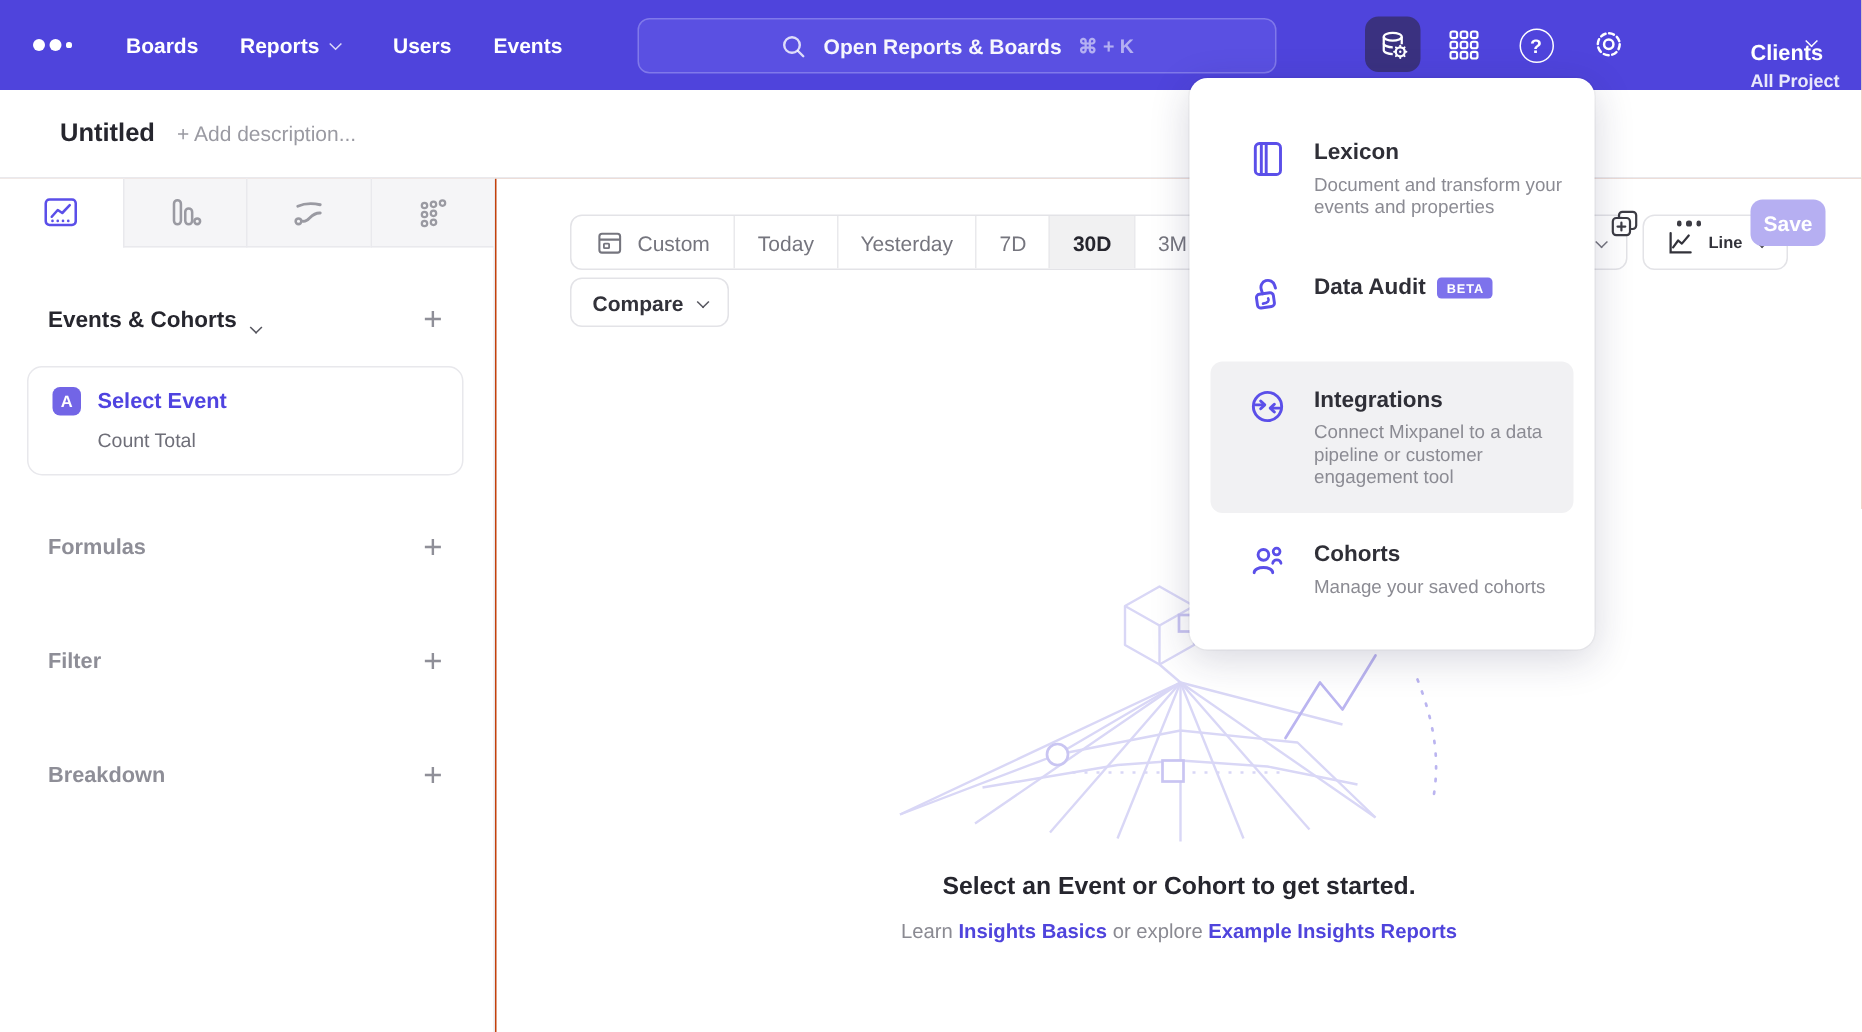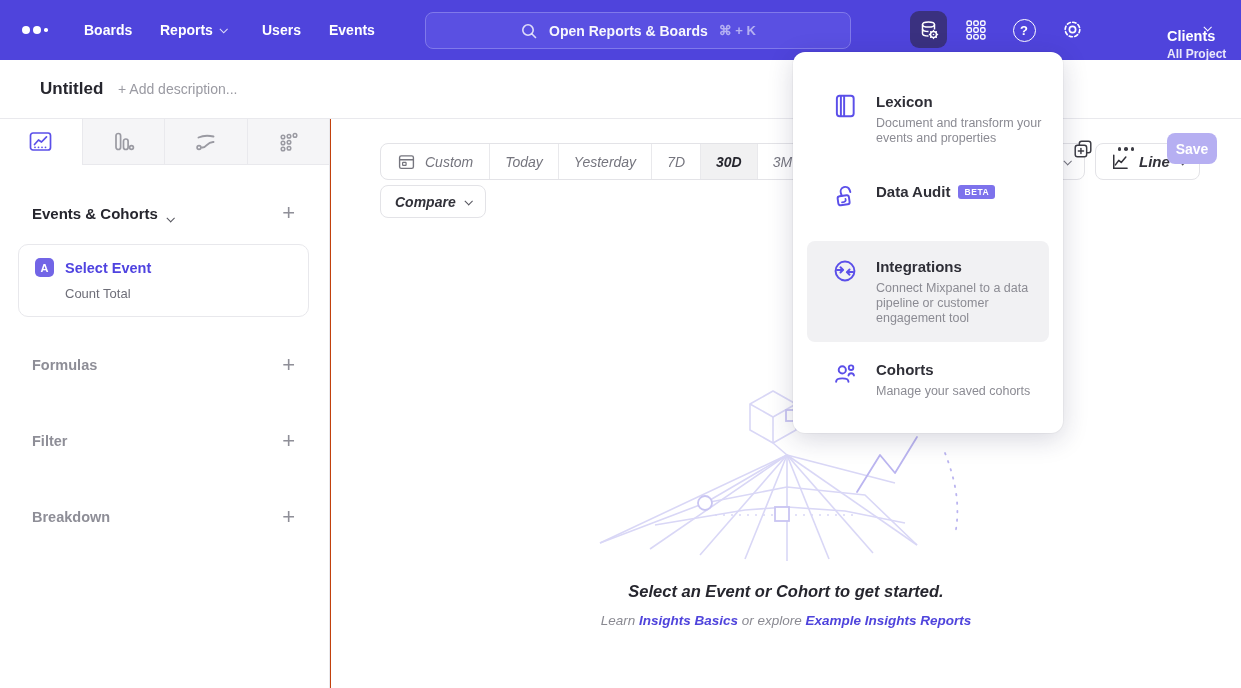--- a/index.html
+++ b/index.html
@@ -74,36 +74,36 @@
   .sel-event { font-size:14.5px; font-weight:600; color:#4f43e0; }
   .count-total { margin:9px 0 0 30px; font-size:13px; color:#6e6e78; }
 
   .section { margin:44px 34px 0 32px; display:flex; align-items:center; }
   .section:first-of-type { margin-top:0; }
   .section .lbl { font-size:14.5px; font-weight:600; color:#8e8e97; }
   .sections-wrap { margin-top:37px; }
   .sections-wrap .section + .section { margin-top:54px;justify-content:space-between; }
 
   
-  .main { position:absolute; left:331px; top:119px; width:910px; height:569px; background:#fff;font-style:italic; }
+  .main { position:absolute; left:331px; top:119px; width:910px; height:569px; background:#fff; }
   .seg { position:absolute; left:49px; top:24px; width:705px; height:37px; display:flex;
     border:1px solid #e3e3e7; border-radius:8px; background:#fff; overflow:hidden; }
   .seg-cell { display:flex; align-items:center; justify-content:center; padding:0 15px;
     font-size:14px; color:#75757e; border-left:1px solid #e9e9ec; cursor:pointer; white-space:nowrap; }
   .seg-cell:first-child { border-left:none; gap:9px; padding:0 16px; }
   .seg-cell.sel { background:#f1f1f2; color:#26262e; font-weight:700; }
   .seg-cell.tail { flex:1; justify-content:flex-end; padding-right:14px; color:#75757e; }
 
   .compare-btn { position:absolute; left:49px; top:66px; height:33px; padding:0 14px;
     border:1px solid #e3e3e7; border-radius:8px; background:#fff; display:flex; align-items:center;
     gap:9px; font-size:14px; font-weight:600; color:#32323a; cursor:pointer; }
   .compare-btn .chv { color:#55555e; }
   .line-btn { position:absolute; left:764px; top:24px; height:37px; padding:0 14px;
     border:1px solid #e3e3e7; border-radius:8px; background:#fff; display:flex; align-items:center;
-    gap:9px; font-size:15px; font-weight:600; color:#32323a; cursor:pointer; }
+    gap:9px; font-size:11px; font-weight:600; color:#32323a; cursor:pointer; }
   .line-btn .chv { color:#55555e; }
 
   .illu { position:absolute; left:264px; top:236px; }
   .es-title { position:absolute; left:0; top:463px; width:910px; text-align:center;
     font-size:16.5px; font-weight:700; color:#26262e; }
   .es-links { position:absolute; left:0; top:494px; width:910px; text-align:center;
     font-size:13.5px; color:#8a8a92; }
   .es-links a { color:#4f44dc; font-weight:700; text-decoration:none; cursor:pointer; }
 
   

